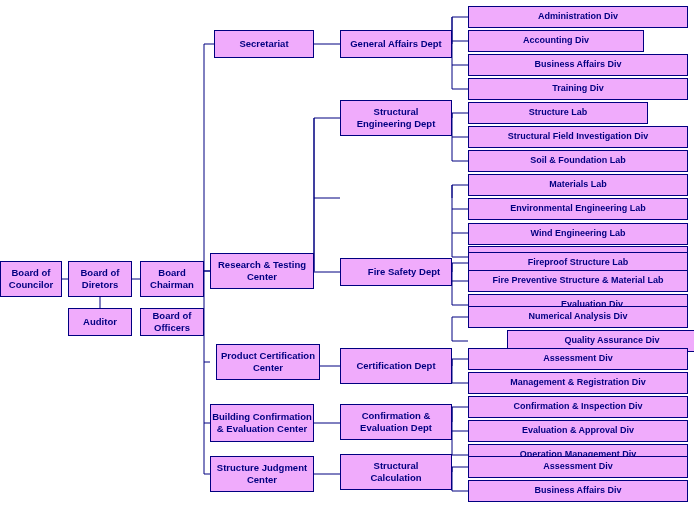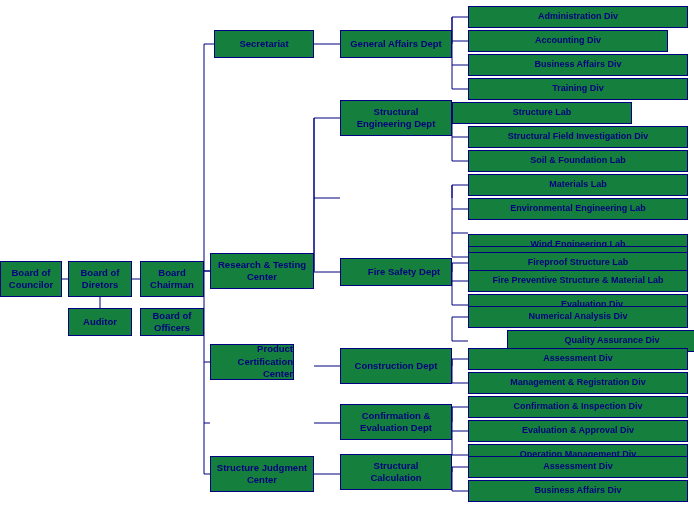--- a/index.html
+++ b/index.html
@@ -12,21 +12,21 @@
       overflow: hidden;
     }
     .org-chart {
       position: relative;
       width: 694px;
       height: 506px;
     }
     .box {
       position: absolute;
       border: 1px solid #000080;
-      background: #15803d;
+      background: #f0abfc;
       display: flex;
       align-items: center;
       justify-content: center;
       text-align: center;
       color: #000080;
       font-size: 9.5px;
       font-weight: bold;
       line-height: 1.3;
     }
   </style>
@@ -140,43 +140,45 @@
     <div class="box" style="left: 68px; top: 261px; width: 64px; height: 36px; font-size: 9.5px; white-space: pre-line;">Board of
 Diretors</div>
     <div class="box" style="left: 140px; top: 261px; width: 64px; height: 36px; font-size: 9.5px; white-space: pre-line;">Board
 Chairman</div>
     <div class="box" style="left: 68px; top: 308px; width: 64px; height: 28px; font-size: 9.5px; white-space: pre-line;">Auditor</div>
     <div class="box" style="left: 140px; top: 308px; width: 64px; height: 28px; font-size: 9.5px; white-space: pre-line;">Board of
 Officers</div>
     <div class="box" style="left: 214px; top: 30px; width: 100px; height: 28px; font-size: 9.5px; white-space: pre-line;">Secretariat</div>
     <div class="box" style="left: 210px; top: 253px; width: 104px; height: 36px; font-size: 9.5px; white-space: pre-line;">Research &amp; Testing
 Center</div>
-    <div class="box" style="left: 210px; top: 344px; width: 84px; height: 36px; font-size: 9.5px; white-space: pre-line; text-align: right;">Product Certification
+    <div class="box" style="left: 216px; top: 344px; width: 104px; height: 36px; font-size: 9.5px; white-space: pre-line;">Product Certification
 Center</div>
+    <div class="box" style="left: 210px; top: 404px; width: 104px; height: 38px; font-size: 9.5px; white-space: pre-line;">Building Confirmation
+&amp; Evaluation Center</div>
     <div class="box" style="left: 210px; top: 456px; width: 104px; height: 36px; font-size: 9.5px; white-space: pre-line;">Structure Judgment
 Center</div>
     <div class="box" style="left: 340px; top: 30px; width: 112px; height: 28px; font-size: 9.5px; white-space: pre-line;">General Affairs Dept</div>
     <div class="box" style="left: 340px; top: 100px; width: 112px; height: 36px; font-size: 9.5px; white-space: pre-line;">Structural
 Engineering Dept</div>
     <div class="box" style="left: 340px; top: 258px; width: 112px; height: 28px; font-size: 9.5px; white-space: pre-line; padding-left: 16px;">Fire Safety Dept</div>
-    <div class="box" style="left: 340px; top: 348px; width: 112px; height: 36px; font-size: 9.5px; white-space: pre-line;">Construction Dept</div>
+    <div class="box" style="left: 340px; top: 348px; width: 112px; height: 36px; font-size: 9.5px; white-space: pre-line;">Certification Dept</div>
     <div class="box" style="left: 340px; top: 404px; width: 112px; height: 36px; font-size: 9.5px; white-space: pre-line;">Confirmation &amp;
 Evaluation Dept</div>
     <div class="box" style="left: 340px; top: 454px; width: 112px; height: 36px; font-size: 9.5px; white-space: pre-line;">Structural
 Calculation</div>
     <div class="box" style="left: 468px; top: 6px; width: 220px; height: 22px; font-size: 9px; white-space: pre-line;">Administration Div</div>
-    <div class="box" style="left: 468px; top: 30px; width: 200px; height: 22px; font-size: 9px; white-space: pre-line;">Accounting Div</div>
+    <div class="box" style="left: 468px; top: 30px; width: 176px; height: 22px; font-size: 9px; white-space: pre-line;">Accounting Div</div>
     <div class="box" style="left: 468px; top: 54px; width: 220px; height: 22px; font-size: 9px; white-space: pre-line;">Business Affairs Div</div>
     <div class="box" style="left: 468px; top: 78px; width: 220px; height: 22px; font-size: 9px; white-space: pre-line;">Training Div</div>
-    <div class="box" style="left: 452px; top: 102px; width: 180px; height: 22px; font-size: 9px; white-space: pre-line;">Structure Lab</div>
+    <div class="box" style="left: 468px; top: 102px; width: 180px; height: 22px; font-size: 9px; white-space: pre-line;">Structure Lab</div>
     <div class="box" style="left: 468px; top: 126px; width: 220px; height: 22px; font-size: 9px; white-space: pre-line;">Structural Field Investigation Div</div>
     <div class="box" style="left: 468px; top: 150px; width: 220px; height: 22px; font-size: 9px; white-space: pre-line;">Soil &amp; Foundation Lab</div>
     <div class="box" style="left: 468px; top: 174px; width: 220px; height: 22px; font-size: 9px; white-space: pre-line;">Materials Lab</div>
     <div class="box" style="left: 468px; top: 198px; width: 220px; height: 22px; font-size: 9px; white-space: pre-line;">Environmental Engineering Lab</div>
-    <div class="box" style="left: 468px; top: 234px; width: 220px; height: 22px; font-size: 9px; white-space: pre-line;">Wind Engineering Lab</div>
+    <div class="box" style="left: 468px; top: 223px; width: 220px; height: 22px; font-size: 9px; white-space: pre-line;">Wind Engineering Lab</div>
     <div class="box" style="left: 468px; top: 246px; width: 220px; height: 22px; font-size: 9px; white-space: pre-line;">Construction Materials Lab</div>
     <div class="box" style="left: 468px; top: 252px; width: 220px; height: 22px; font-size: 9px; white-space: pre-line;">Fireproof Structure Lab</div>
     <div class="box" style="left: 468px; top: 270px; width: 220px; height: 22px; font-size: 9px; white-space: pre-line;">Fire Preventive Structure &amp; Material Lab</div>
     <div class="box" style="left: 468px; top: 294px; width: 220px; height: 22px; font-size: 9px; white-space: pre-line; padding-left: 28px;">Evaluation Div</div>
     <div class="box" style="left: 468px; top: 306px; width: 220px; height: 22px; font-size: 9px; white-space: pre-line;">Numerical Analysis Div</div>
     <div class="box" style="left: 468px; top: 330px; width: 210px; height: 22px; font-size: 9px; white-space: pre-line; margin-left: 39px;">Quality Assurance Div</div>
     <div class="box" style="left: 468px; top: 348px; width: 220px; height: 22px; font-size: 9px; white-space: pre-line;">Assessment Div</div>
     <div class="box" style="left: 468px; top: 372px; width: 220px; height: 22px; font-size: 9px; white-space: pre-line;">Management &amp; Registration Div</div>
     <div class="box" style="left: 468px; top: 396px; width: 220px; height: 22px; font-size: 9px; white-space: pre-line;">Confirmation &amp; Inspection Div</div>
     <div class="box" style="left: 468px; top: 420px; width: 220px; height: 22px; font-size: 9px; white-space: pre-line;">Evaluation &amp; Approval Div</div>

